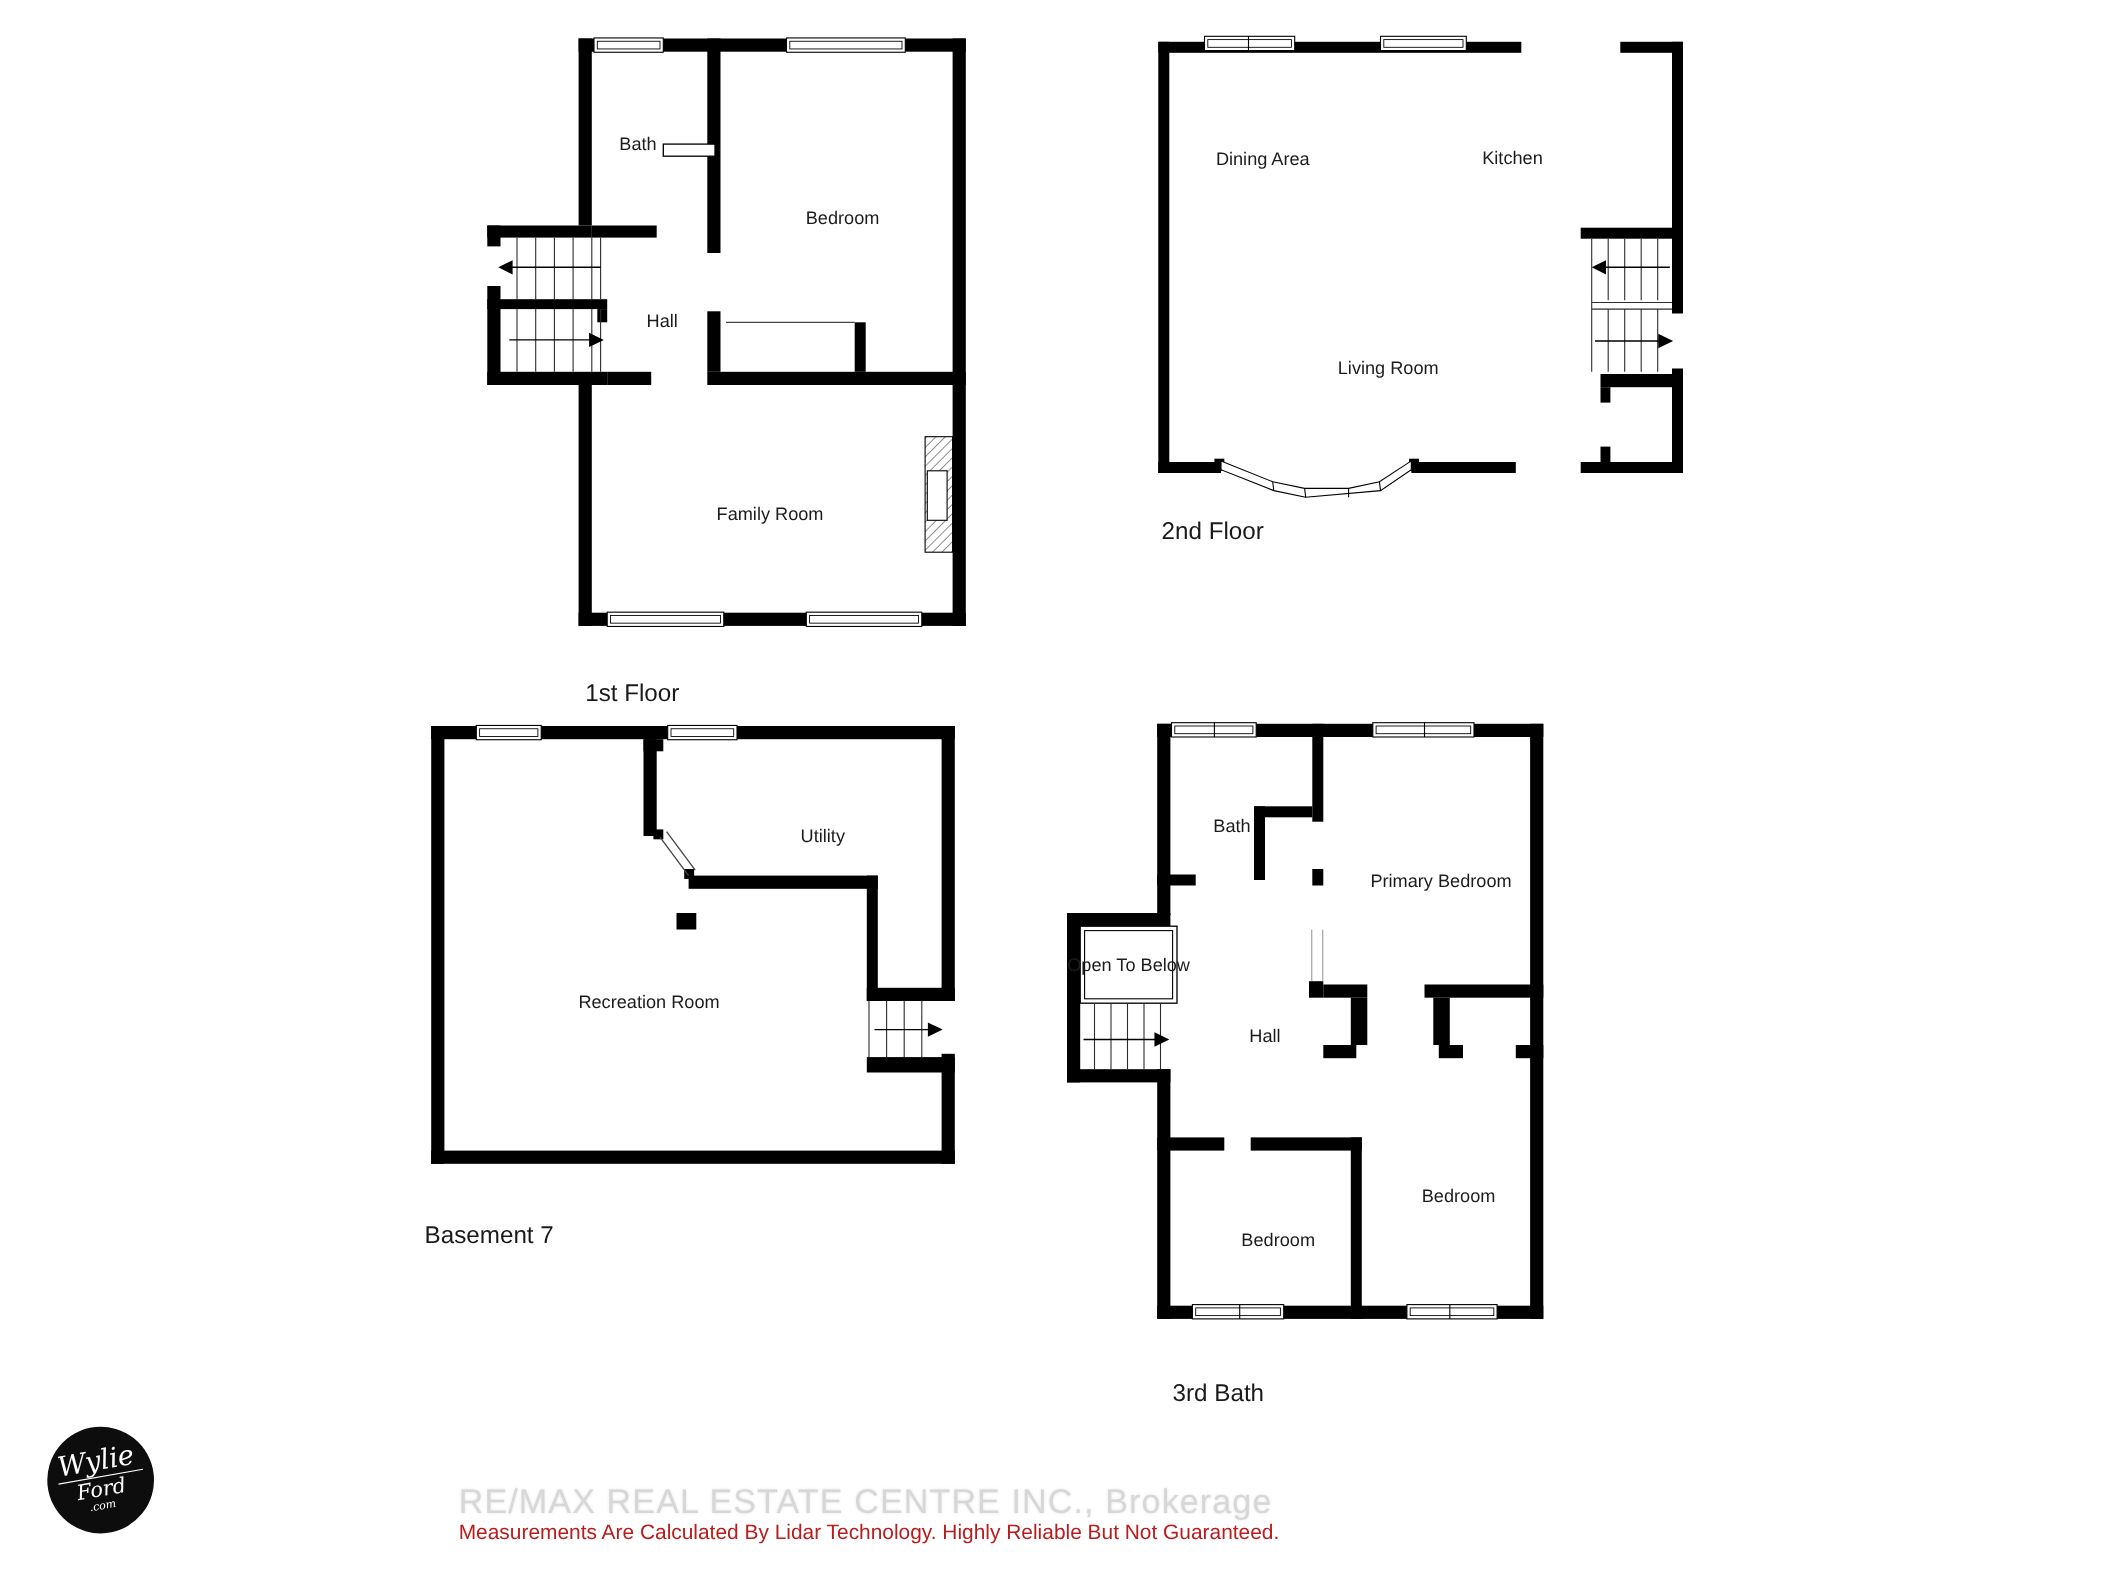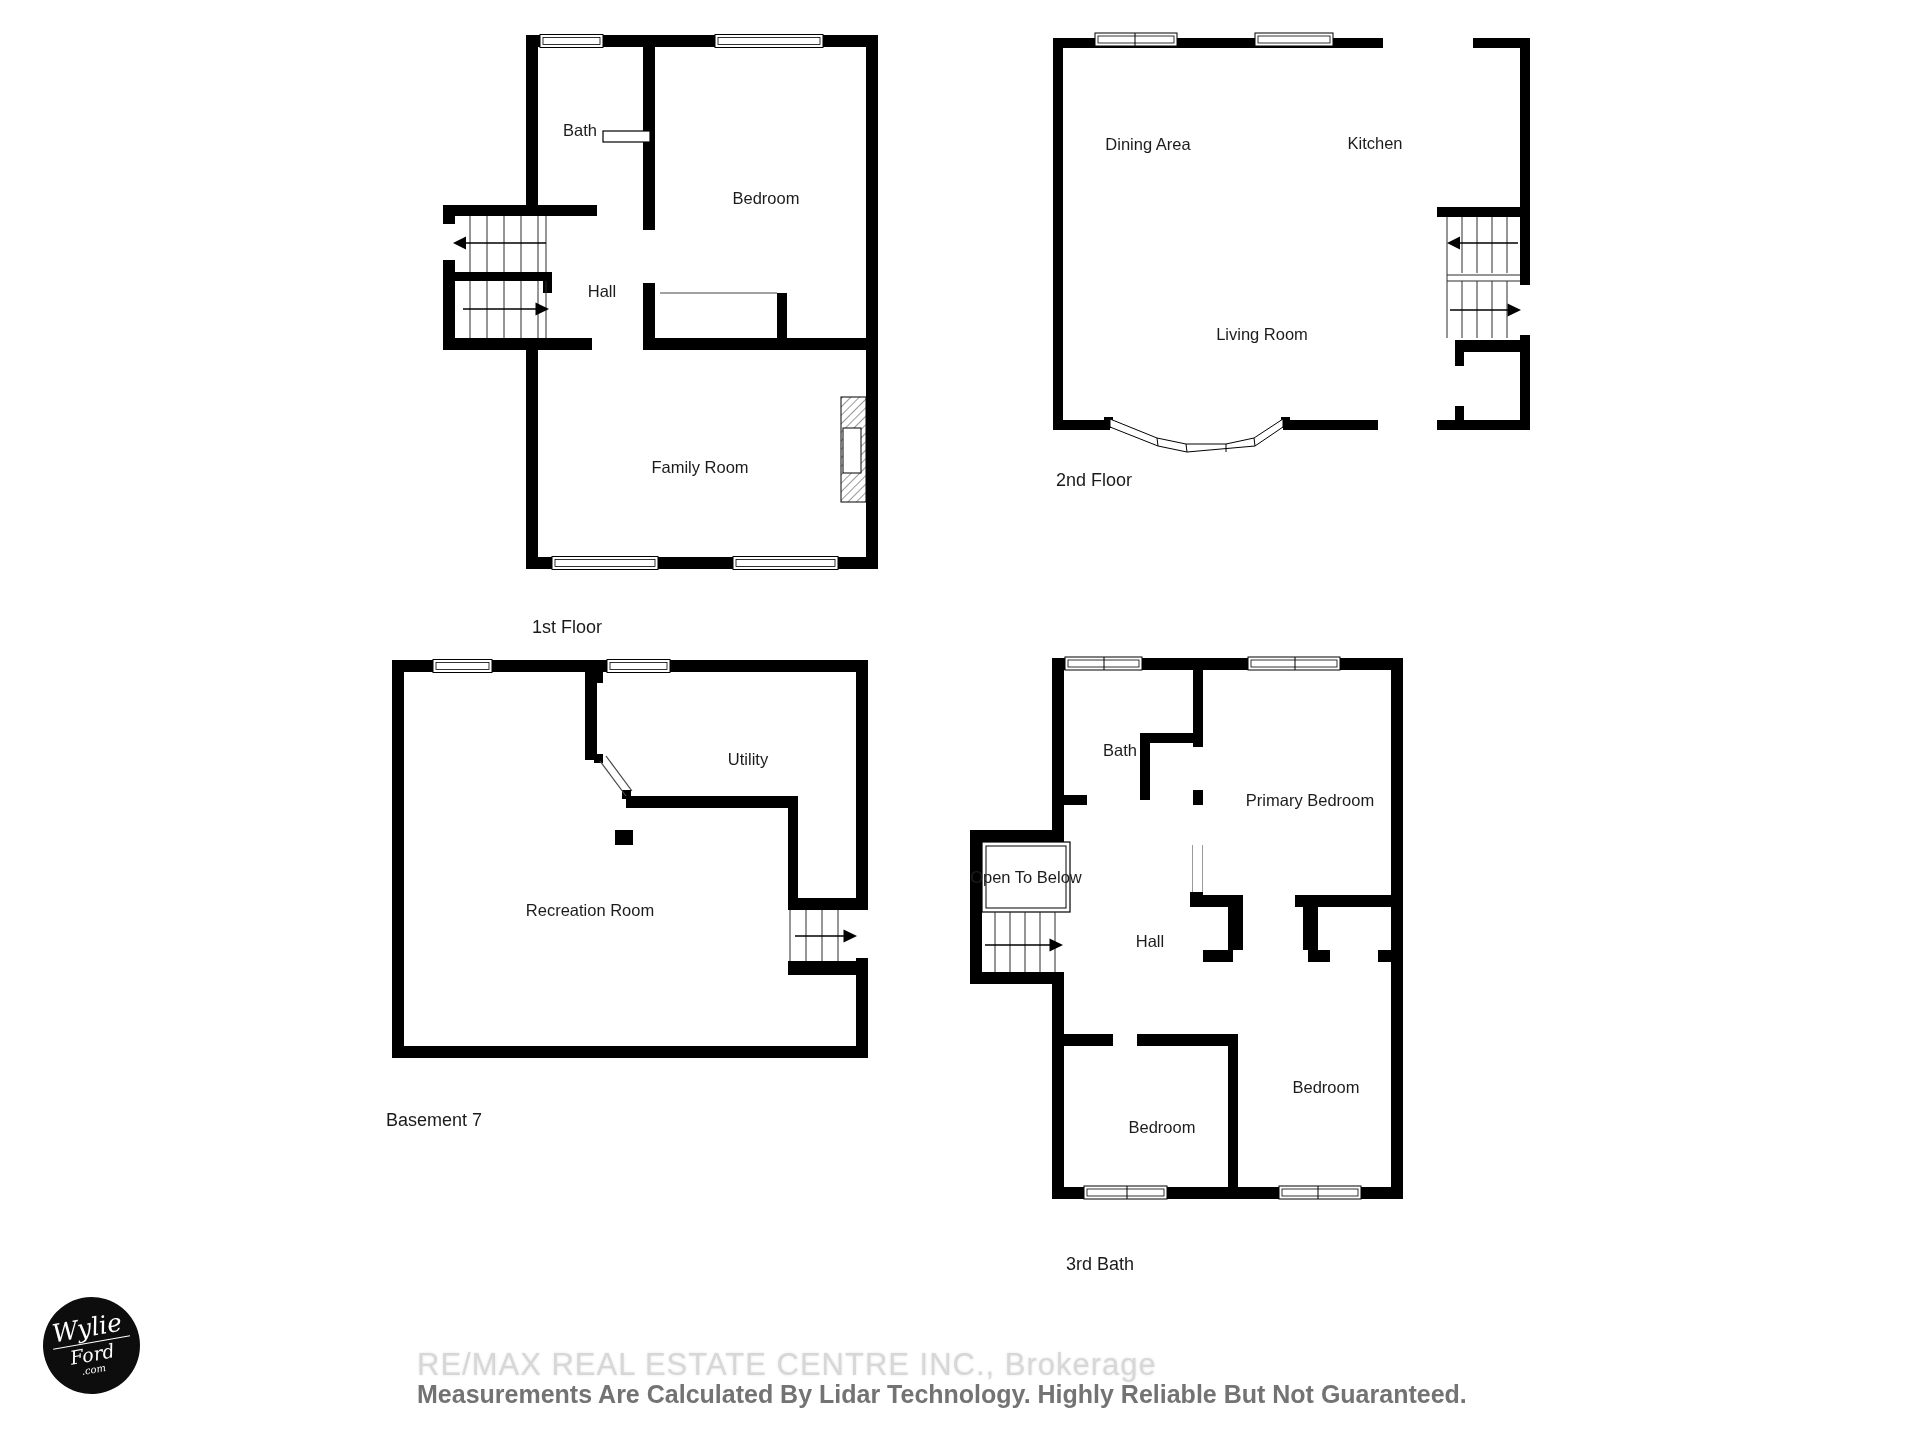--- a/index.html
+++ b/index.html
@@ -11,27 +11,27 @@
   .wall rect{fill:var(--wall,#000);}
   .tread{stroke:#2c2c2c;stroke-width:1;}
   .thinline{stroke:#444;stroke-width:1.2;}
   .jamb{stroke:#9a9a9a;stroke-width:1;}
   .arrow-line{stroke:#000;stroke-width:1.3;}
   .arrow-head{fill:#000;}
   .win-outer{fill:#fff;stroke:#000;stroke-width:1;}
   .win-inner{fill:none;stroke:#000;stroke-width:0.8;}
   .win-mullion{stroke:#000;stroke-width:1;}
   .rlabel{font-family:"Liberation Sans",sans-serif;font-size:16.5px;fill:#1c1c1c;text-anchor:middle;}
-  .ftitle{position:absolute;font-size:18px;color:#1a1a1a;white-space:nowrap;}
+  .ftitle{position:absolute;font-size:22px;color:#1a1a1a;white-space:nowrap;}
   .footer-wrap{position:absolute;left:417px;top:1348px;width:1100px;text-align:left;}
   .watermark{
     font-size:31px;letter-spacing:1px;color:var(--watermark,#d7d7d7);
     text-shadow:0 0 3px #e4e4e4;white-space:nowrap;line-height:34px;
   }
-  .disclaimer{font-size:25px;color:#737373;white-space:nowrap;line-height:22px;margin-top:1px;font-weight:bold;}
+  .disclaimer{font-size:19px;color:#b91c1c;white-space:nowrap;line-height:22px;margin-top:1px;}
   .logo{
     position:absolute;left:43px;top:1297px;width:97px;height:97px;border-radius:50%;
     background:var(--logo-bg,#0d0d0d);color:#fff;display:flex;flex-direction:column;
     align-items:center;justify-content:center;transform:rotate(-6deg);
     font-family:"DejaVu Serif",serif;font-style:italic;
   }
   .logo .l1{font-size:25px;line-height:24px;border-bottom:1.5px solid #fff;padding:0 6px 2px 2px;transform:rotate(-4deg);}
   .logo .l2{font-size:19px;line-height:19px;margin-top:2px;transform:rotate(-4deg);}
   .logo .l3{font-size:10px;line-height:11px;transform:rotate(-4deg);}
 </style>

